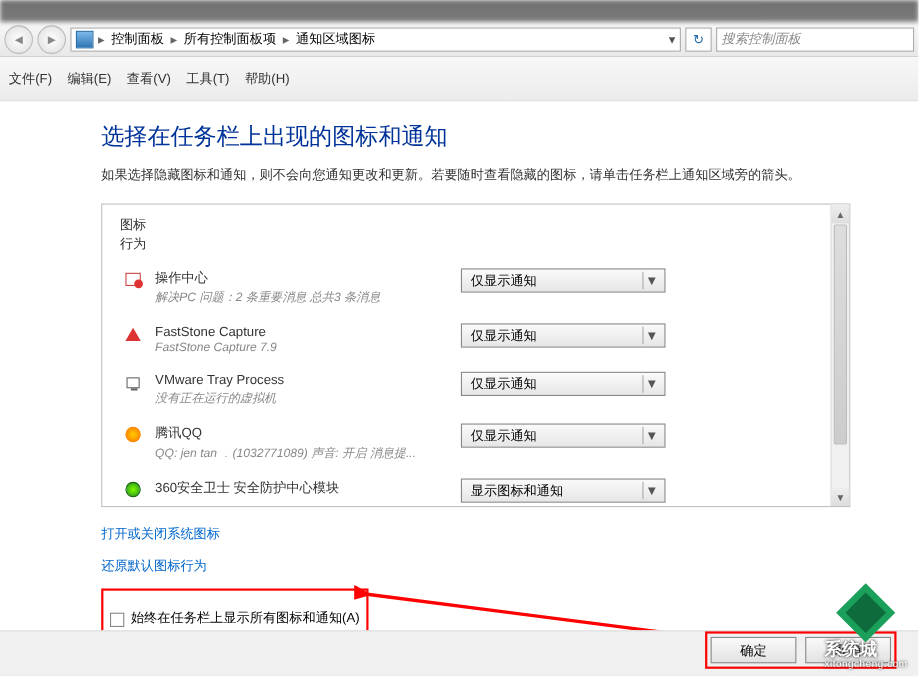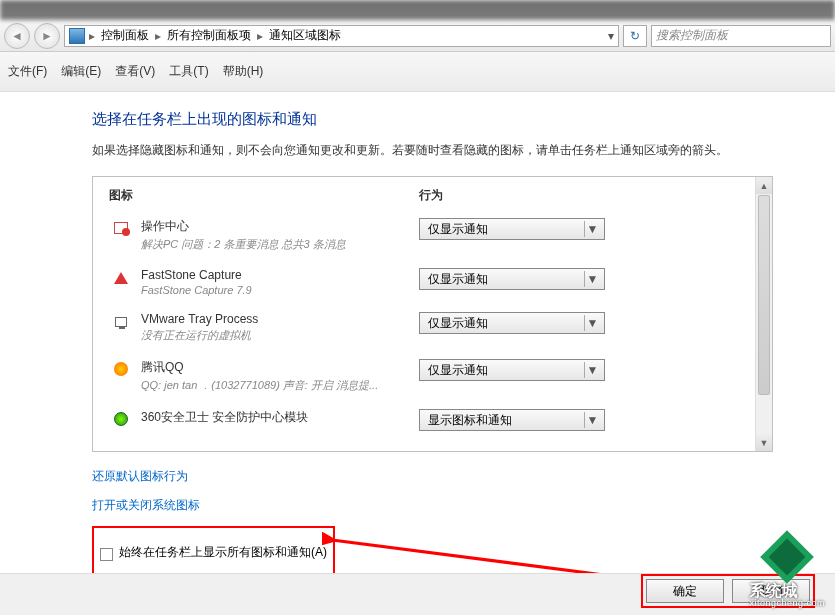--- a/index.html
+++ b/index.html
@@ -17,26 +17,26 @@
 .crumb-item { color: #000; padding: 0 2px; cursor: default; }
 .refresh-box { width: 24px; height: 22px; border: 1px solid #aaa; background: #fff; display: flex; align-items: center; justify-content: center; color: #2a6fa8; }
 .search-box { width: 180px; height: 22px; border: 1px solid #aaa; background: #fff; padding: 0 4px; display: flex; align-items: center; color: #888; font-style: italic; }
 
 
 .menubar { height: 40px; background: linear-gradient(#f7f7f7,#ececec); border-bottom: 1px solid #ddd; display: flex; align-items: center; padding: 0 8px; gap: 14px; }
 .menu-item { color: #333; cursor: default; }
 
 
 .main { padding: 18px 62px 0 92px; }
-.page-title { color: #003399; font-size: 15px; margin-bottom: 12px; }
+.page-title { color: #003399; font-size: 21px; margin-bottom: 12px; }
 .page-desc { color: #333; line-height: 1.6; margin-bottom: 16px; }
 
 
 .panel { border: 1px solid #c0c0c0; background: #fff; position: relative; height: 276px; }
-.panel-head { display: flex; padding: 10px 16px 6px 16px; font-weight: bold; color: #333; }
+.panel-head { display: flex; padding: 10px 16px 6px 16px; font-weight: normal; color: #333; flex-direction: column; }
 .col-icon { width: 310px; }
 .col-action { flex: 1; }
 .panel-body { padding: 0 16px 8px 16px; overflow: hidden; }
 .row { display: flex; align-items: flex-start; padding: 8px 0; }
 .row-icon { width: 24px; height: 20px; margin-right: 8px; display: flex; align-items: center; justify-content: center; }
 .row-text { width: 278px; }
 .row-name { color: #333; margin-bottom: 2px; }
 .row-sub { color: #888; font-style: italic; font-size: 11px; }
 .row-action { flex: 1; }
 .combo { width: 186px; height: 22px; border: 1px solid #888; background: linear-gradient(#fafafa,#e6e6e6); display: flex; align-items: center; justify-content: space-between; padding: 0 4px 0 8px; cursor: default; }
@@ -199,22 +199,22 @@
         </div>
       </div>
     <div class="scrollbar">
       <div class="scroll-btn scroll-up">▲</div>
       <div class="scroll-thumb"></div>
       <div class="scroll-btn scroll-down">▼</div>
     </div>
   </div>
 
   <div class="link-block">
+    <span class="cp-link">打开或关闭系统图标</span>
     <span class="cp-link">还原默认图标行为</span>
-    <span class="cp-link">打开或关闭系统图标</span>
   </div>
 
   <div class="check-row">
     <span class="cb"></span>
     <span>始终在任务栏上显示所有图标和通知(A)</span>
   </div>
 </div>
 
 <svg class="arrow-svg" width="300" height="48">
   <defs>

